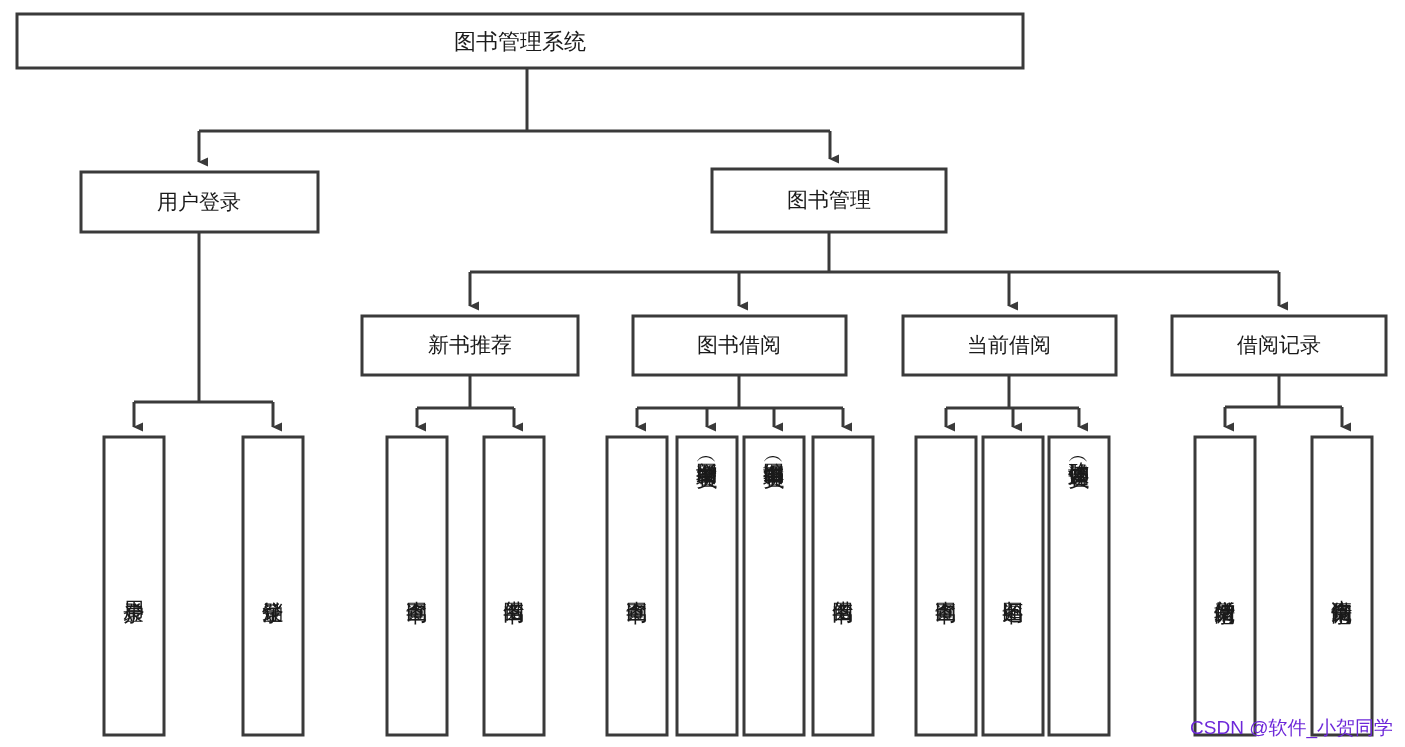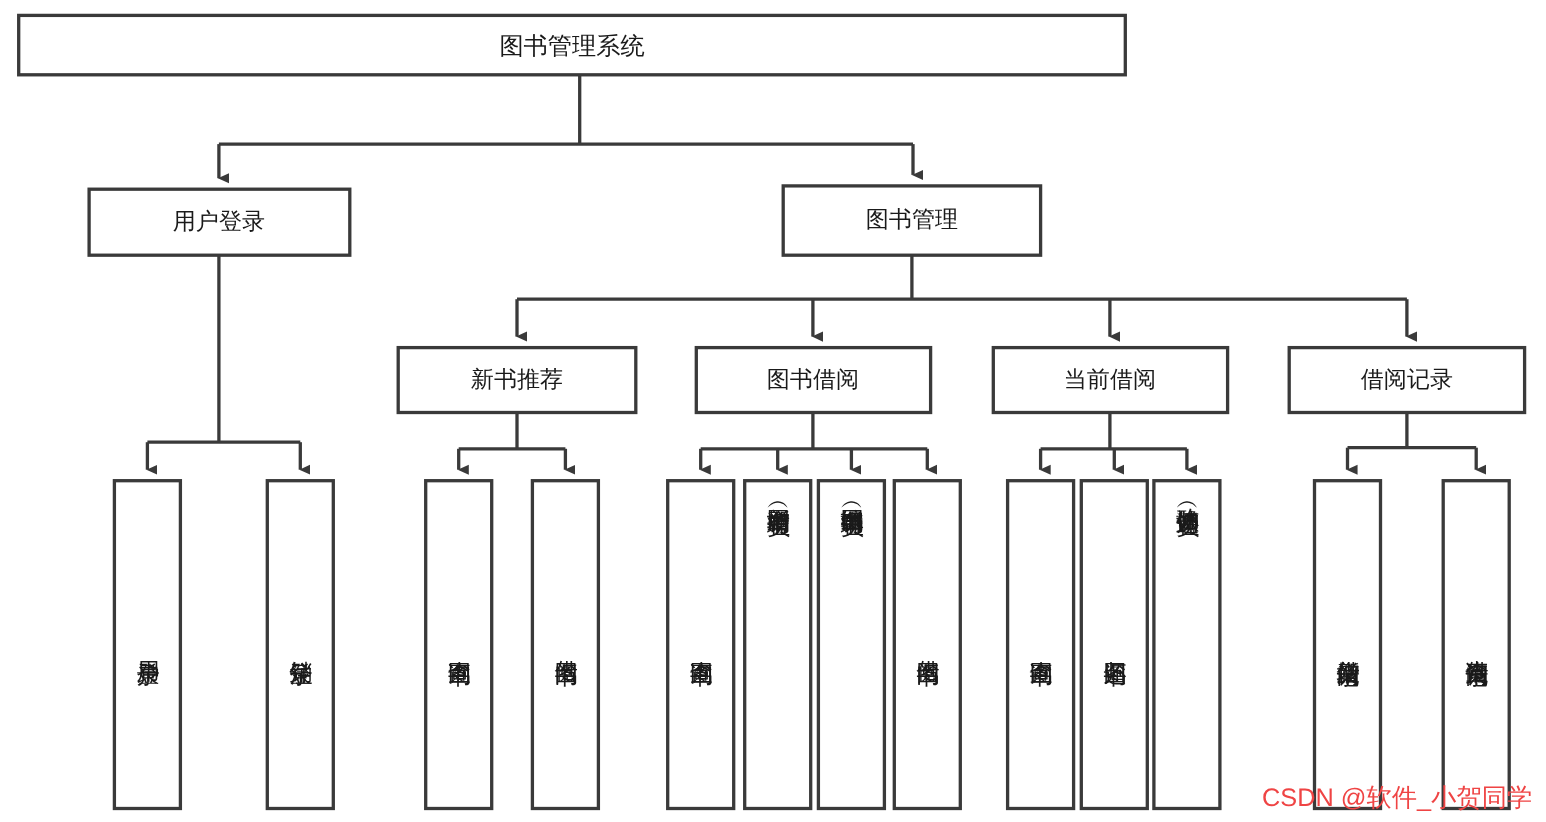--- a/index.html
+++ b/index.html
@@ -70,22 +70,22 @@
     color: #1a1a1a;
     line-height: 1.12;
     letter-spacing: 1px;
     white-space: nowrap;
   }
   .watermark {
     position: absolute;
     right: 12px;
     bottom: 6px;
     font-family: "Liberation Sans", "DejaVu Sans", sans-serif;
-    font-size: 23px;
-    color: #ef4444;
+    font-size: 19px;
+    color: #6d28d9;
     white-space: nowrap;
     user-select: none;
   }
 </style>
 </head>
 <body>
 
 <div id="diagram-root">
 
   <svg id="tree" viewBox="0 0 1405 747">

